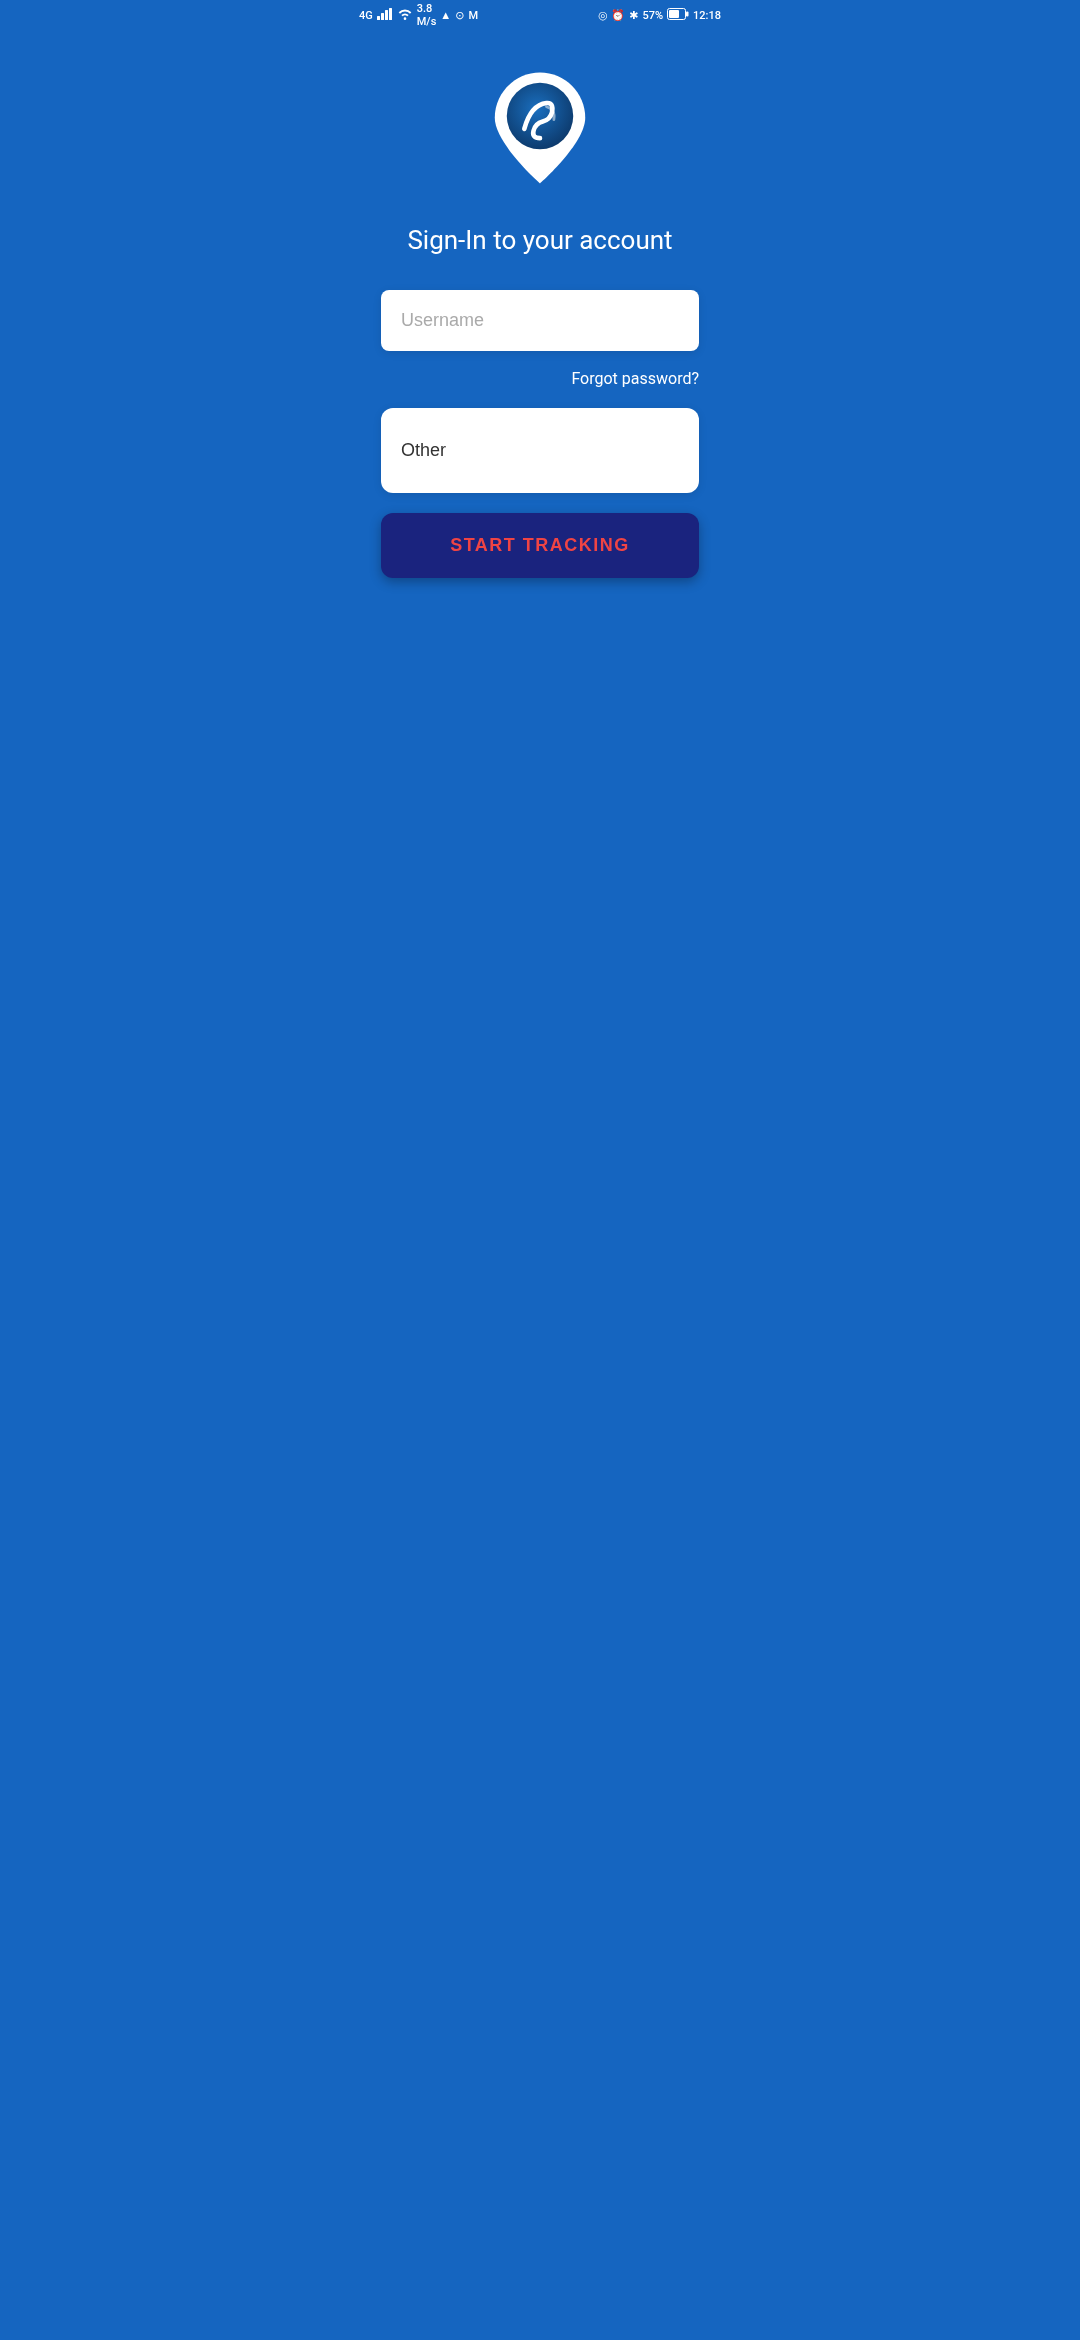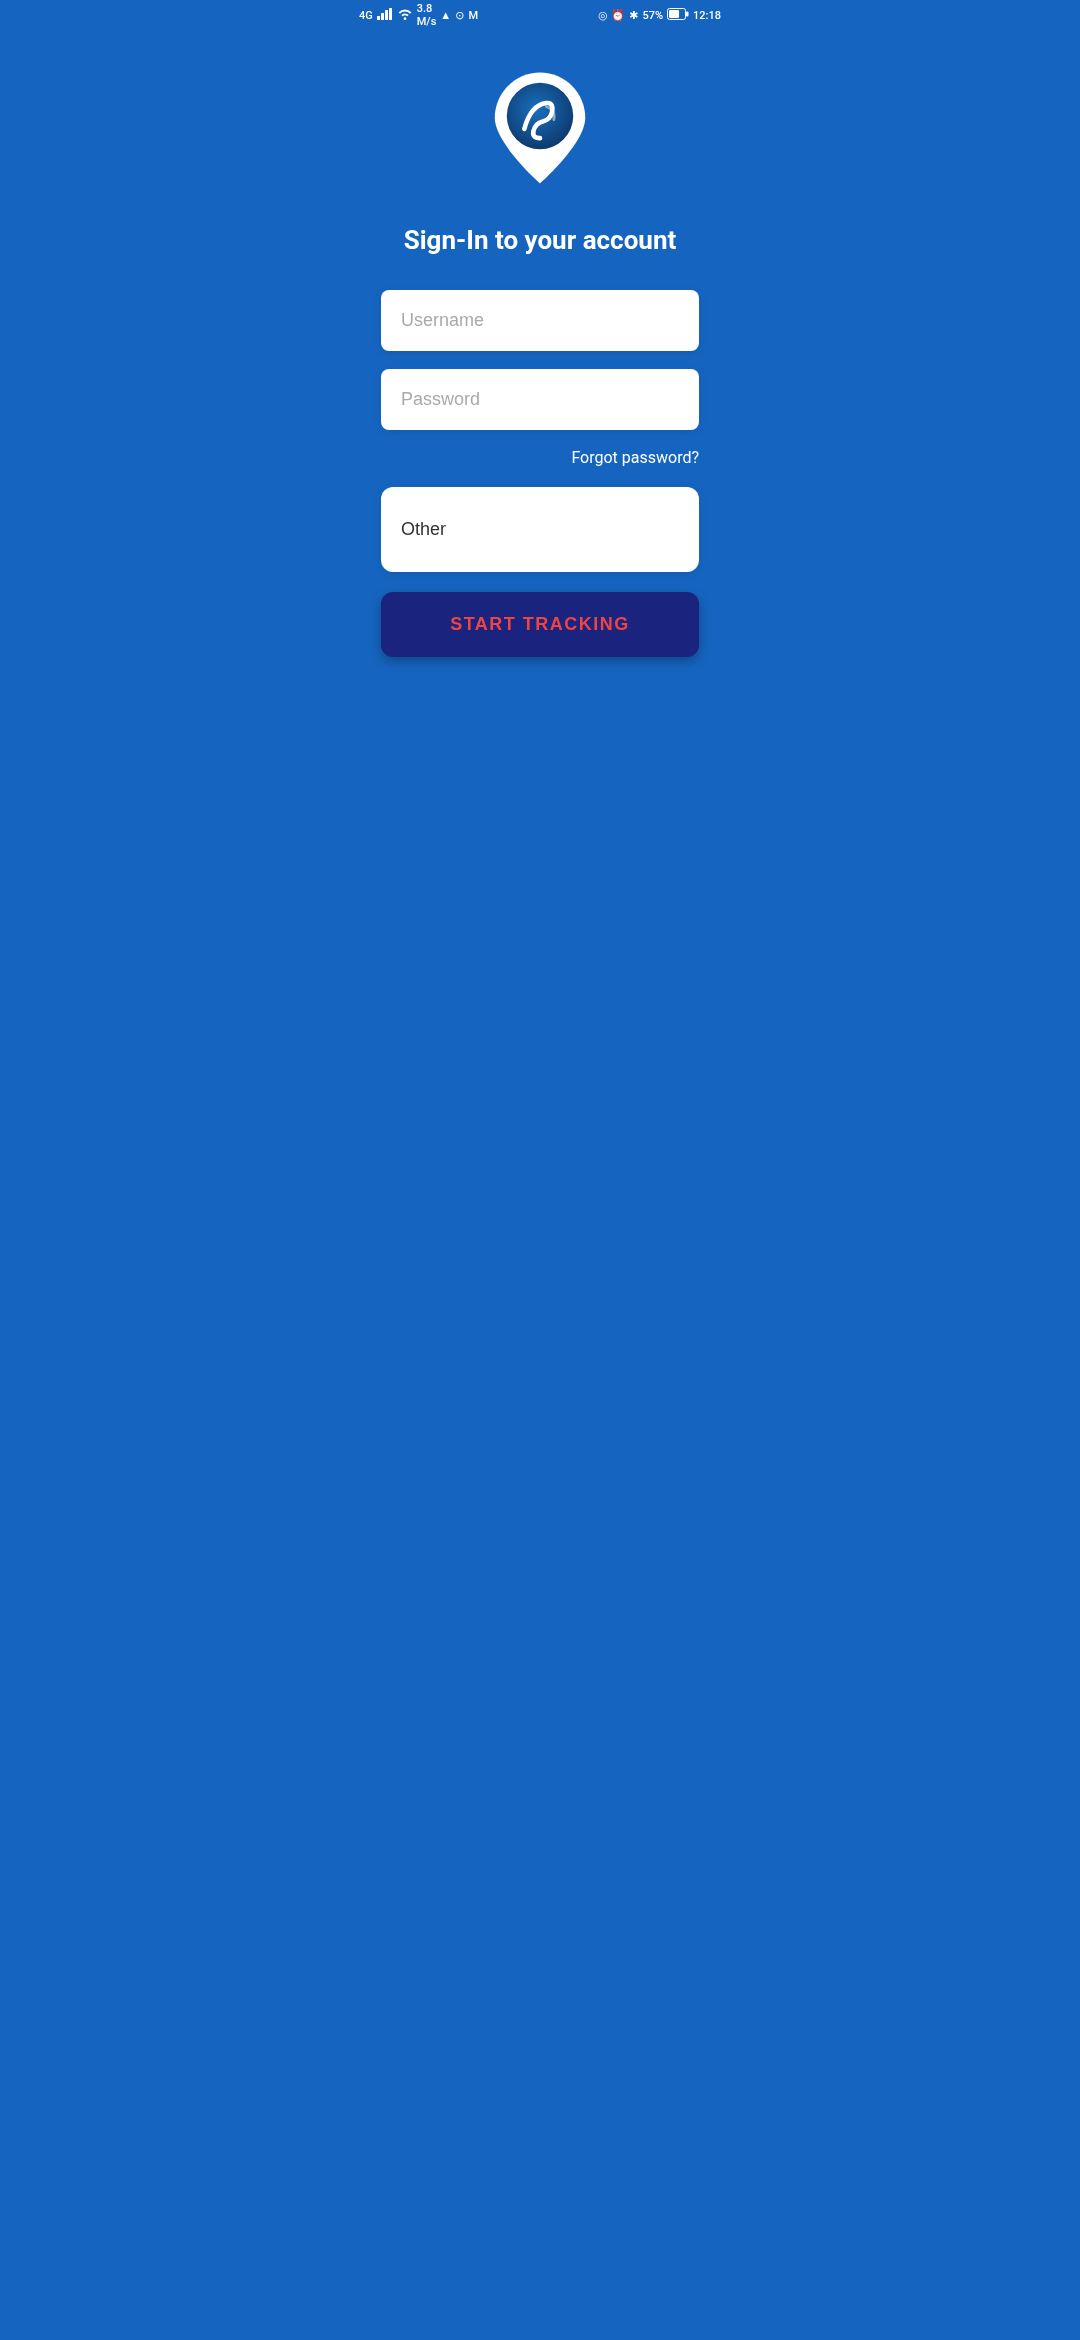--- a/index.html
+++ b/index.html
@@ -65,21 +65,21 @@
 
     .logo-pin {
       width: 110px;
       height: 120px;
     }
 
     
     .title {
       color: white;
       font-size: 26px;
-      font-weight: 700;
+      font-weight: 400;
       text-align: center;
       margin-bottom: 32px;
       line-height: 1.3;
     }
 
     
     .input-field {
       width: 100%;
       background: white;
       border: none;
@@ -195,21 +195,20 @@
 
       <path d="M38 66 Q45 40 62 38 Q70 37 68 48 Q66 56 58 58 Q50 60 48 68 Q46 76 55 76" fill="none" stroke="white" stroke-width="5" stroke-linecap="round"></path>
       <path d="M62 42 Q72 45 70 56" fill="none" stroke="rgba(255,255,255,0.5)" stroke-width="3" stroke-linecap="round"></path>
     </svg>
   </div>
 
   <h1 class="title">Sign-In to your account</h1>
 
   <input type="text" class="input-field" placeholder="Username" style="">
 
-  <input type="password" class="input-field" placeholder="Password" style="">
 
   <a class="forgot-password">Forgot password?</a>
 
   <input type="text" class="other-field" value="Other" style="">
 
   <button class="start-tracking-btn">START TRACKING</button>
 
 </div>
 
 </body></html>

